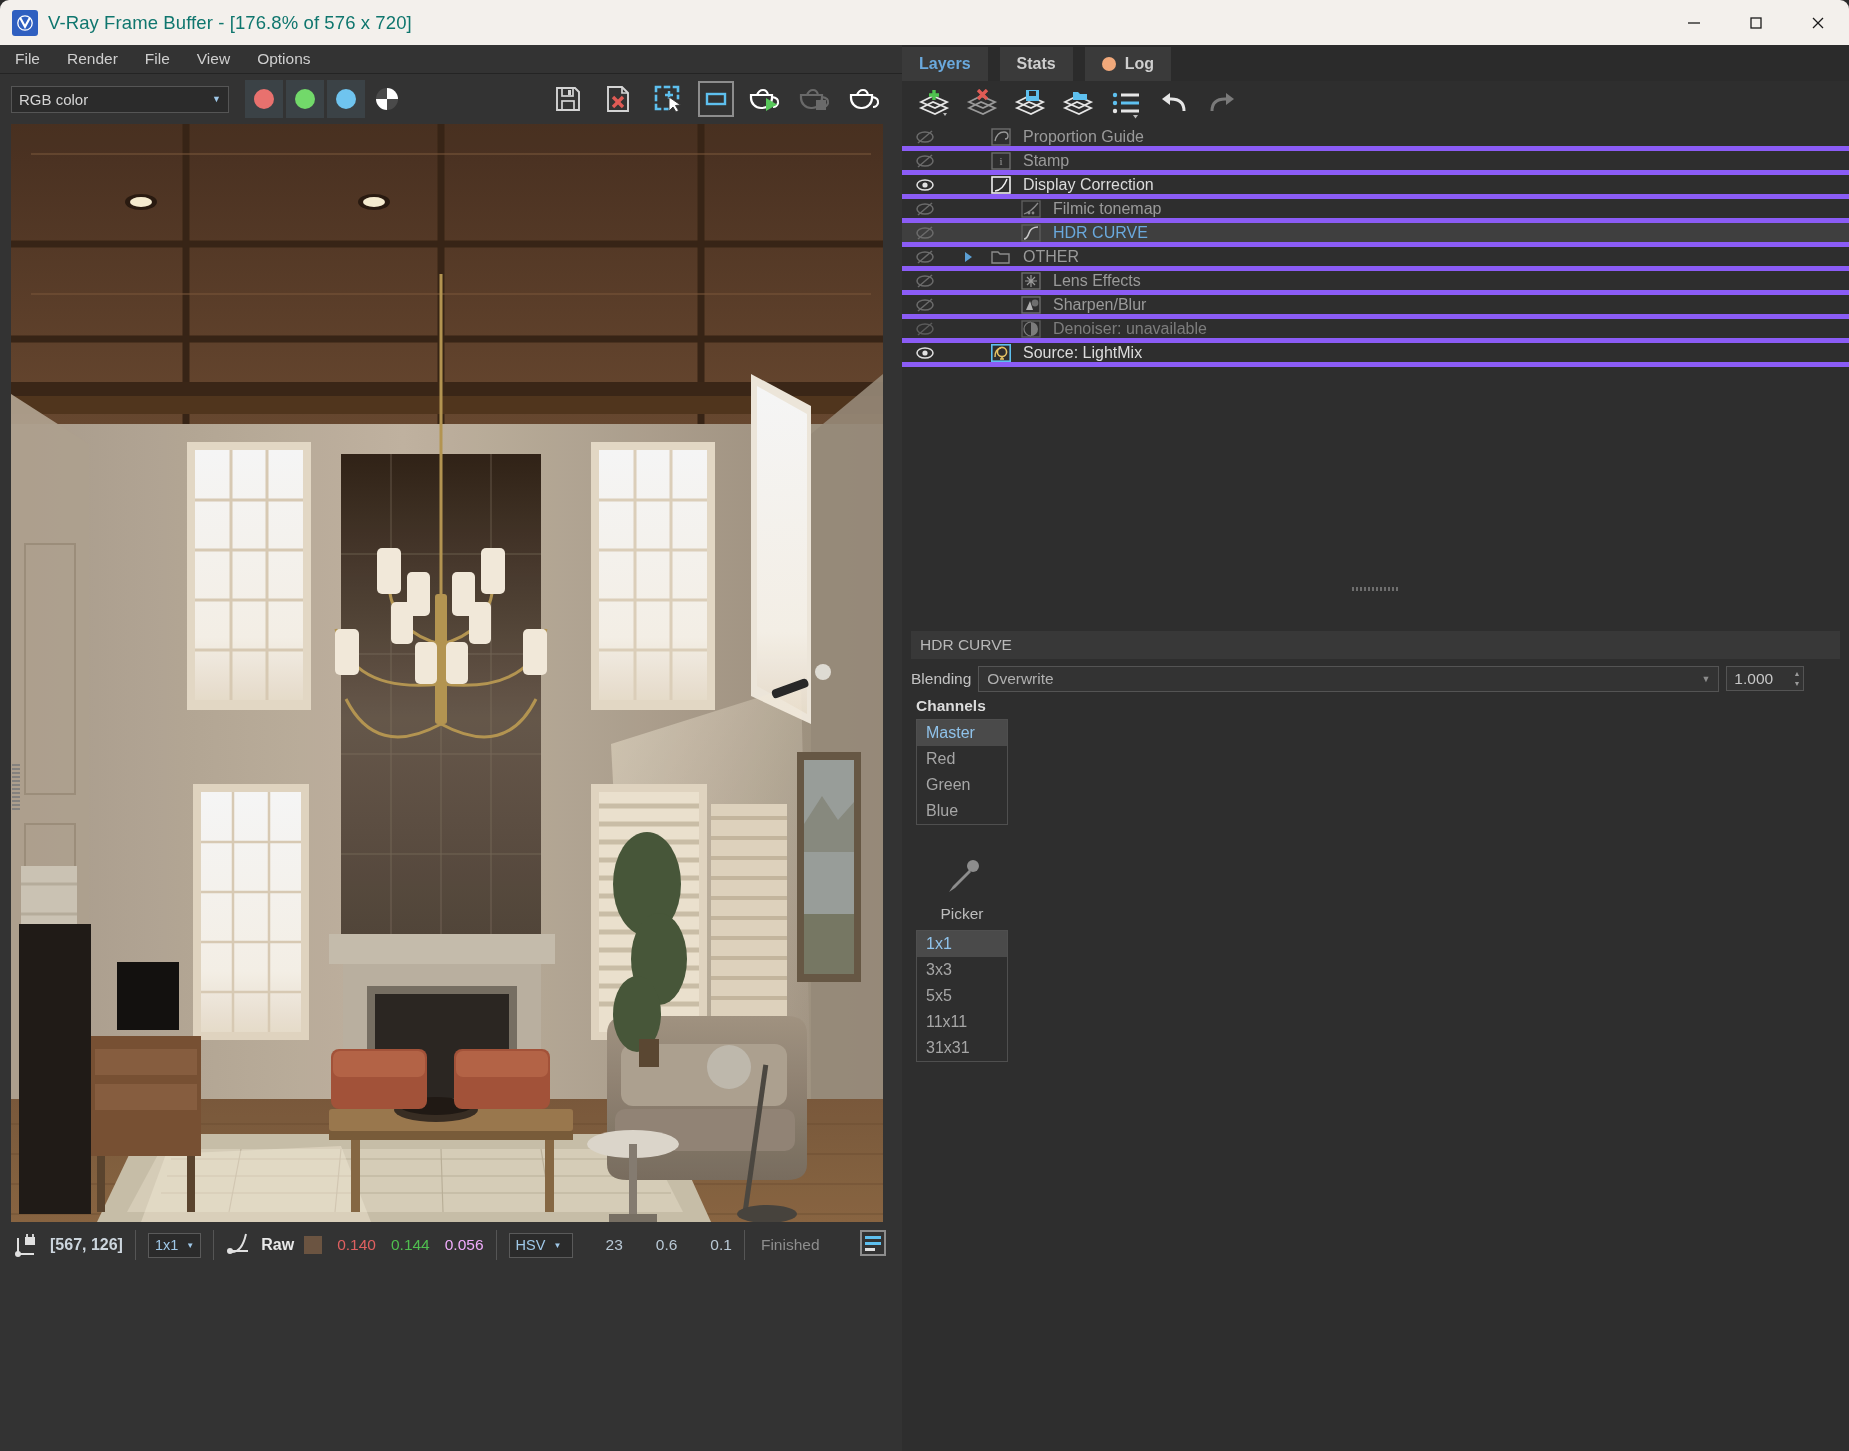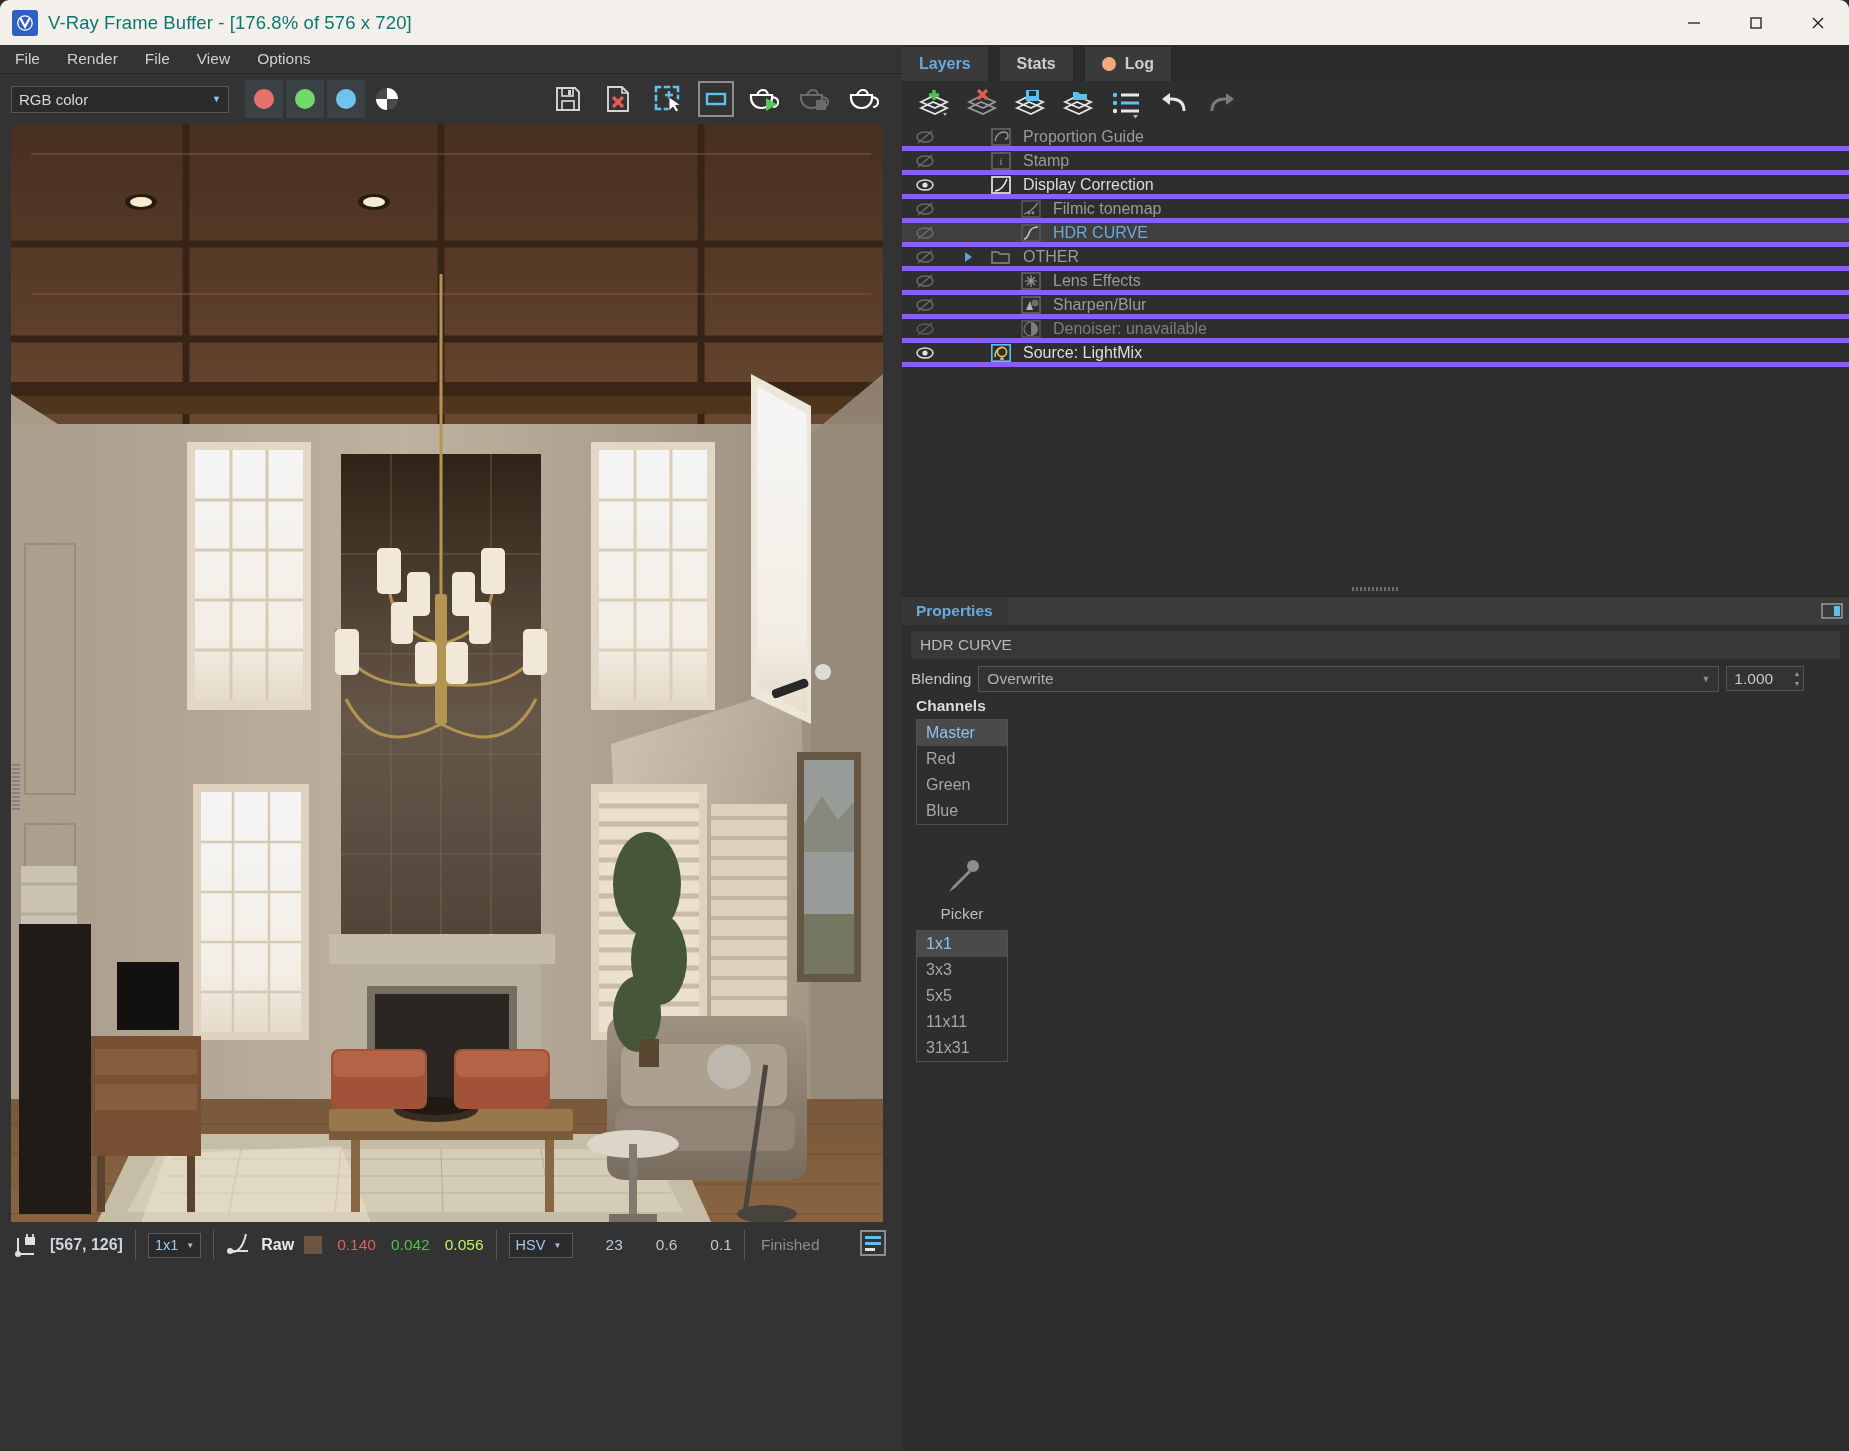--- a/index.html
+++ b/index.html
@@ -107,21 +107,21 @@
   .minicombo{
     background:#2b2b2b;border:1px solid #5a5a5a;height:25px;
     display:flex;align-items:center;padding:0 6px;gap:8px;
     font-size:14.5px;color:#9fc8e8;
   }
   .minicombo .arrow{ font-size:8px;color:#9fc8e8; }
   .rawlabel{ font-weight:bold;color:#e9e9e9;font-size:16px;margin-left:9px; }
   .swatch{ width:18px;height:18px;background:#6b5441;margin-left:10px; }
   .valr{ color:#e06060; margin-left:15px; }
   .valg{ color:#4fbf4f; margin-left:15px; }
-  .valb{ color:#bef264; margin-left:15px; }
+  .valb{ color:#f0abfc; margin-left:15px; }
   .hsvval{ color:#b9c9d6; margin-left:33px; }
   .finished{ color:#8d8d8d; margin-left:4px; }
   .sb-right{ margin-left:auto; margin-right:14px; }
 
   
   .rightpane{
     position:absolute; left:902px; top:45px; width:947px; height:1406px;
     background:#2e2e2e;
   }
   .tabs{
@@ -632,21 +632,21 @@
       <div>
         <svg width="26" height="24" viewBox="0 0 26 24">
           <circle cx="4" cy="20" r="3" fill="#e0e0e0"></circle>
           <path d="M4 20 H22" stroke="#e0e0e0" stroke-width="2"></path>
           <path d="M6 21 q10 0 14 -18" fill="none" stroke="#e0e0e0" stroke-width="2"></path>
         </svg>
       </div>
       <div class="rawlabel">Raw</div>
       <div class="swatch"></div>
       <div class="valr">0.140</div>
-      <div class="valg">0.042</div>
+      <div class="valg">0.144</div>
       <div class="valb">0.056</div>
 
       <div class="sb-sep"></div>
       <div class="minicombo" style="width:64px">
         <span>HSV</span>
         <span class="arrow">▼</span>
       </div>
       <div class="hsvval">23</div>
       <div class="hsvval">0.6</div>
       <div class="hsvval">0.1</div>
@@ -915,32 +915,20 @@
             </svg>
         </span>
         <span class="lname">Source: LightMix</span>
       </div>
     </div>
 
     <div class="splitter">
         <i></i>
       </div>
 
-    <div class="propbar">
-      <div class="ptab">
-        <span>Properties</span>
-      </div>
-      <div class="pbar-fill"></div>
-      <div class="pbar-icn">
-        <svg width="22" height="18" viewBox="0 0 22 18">
-            <rect x="1" y="2" width="20" height="14" fill="none" stroke="#9a9a9a" stroke-width="1.5"></rect>
-            <rect x="13" y="4" width="6" height="10" fill="#5ec0ef"></rect>
-          </svg>
-      </div>
-    </div>
 
     <div class="namefield">
       <span>HDR CURVE</span>
     </div>
 
     <div class="blendrow">
       <span class="blendlabel">Blending</span>
       <div class="blendcombo">
         <span>Overwrite</span>
         <span class="arrow">▼</span>

